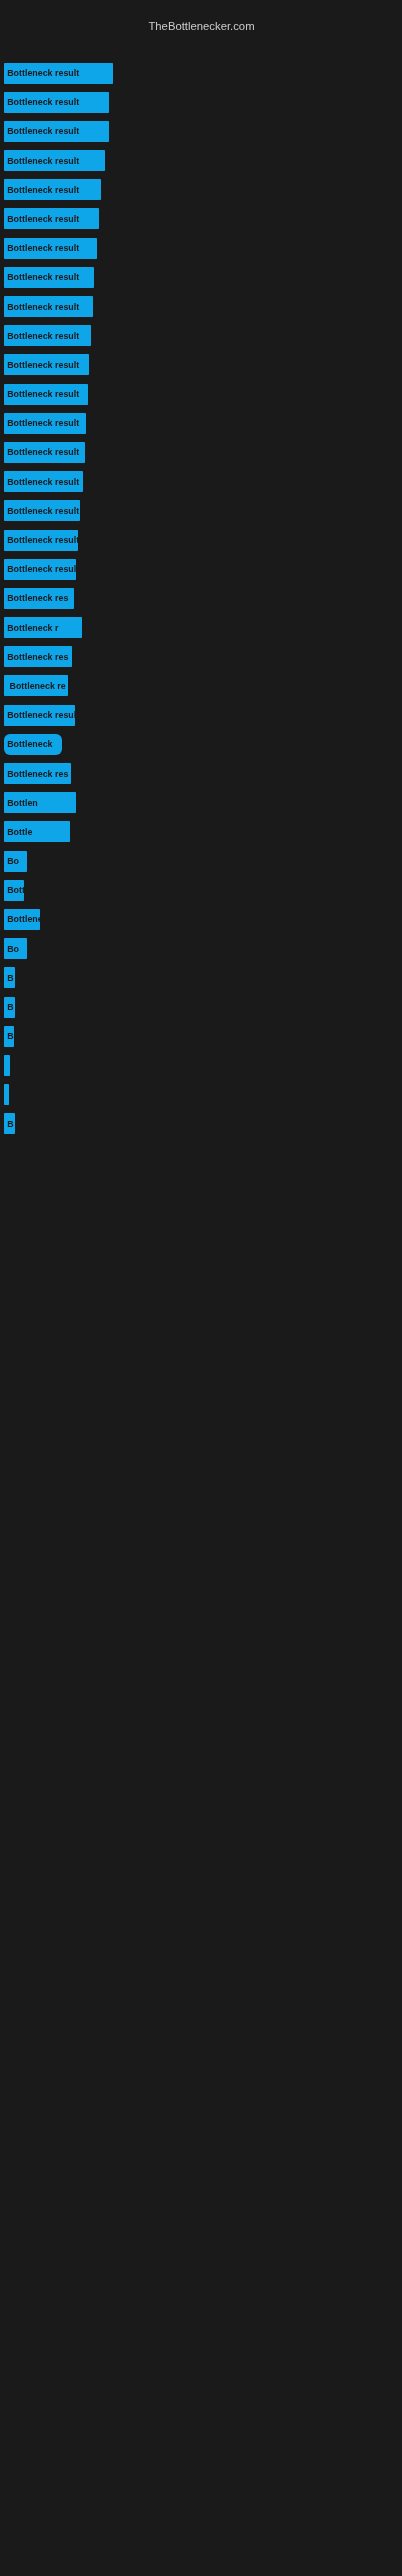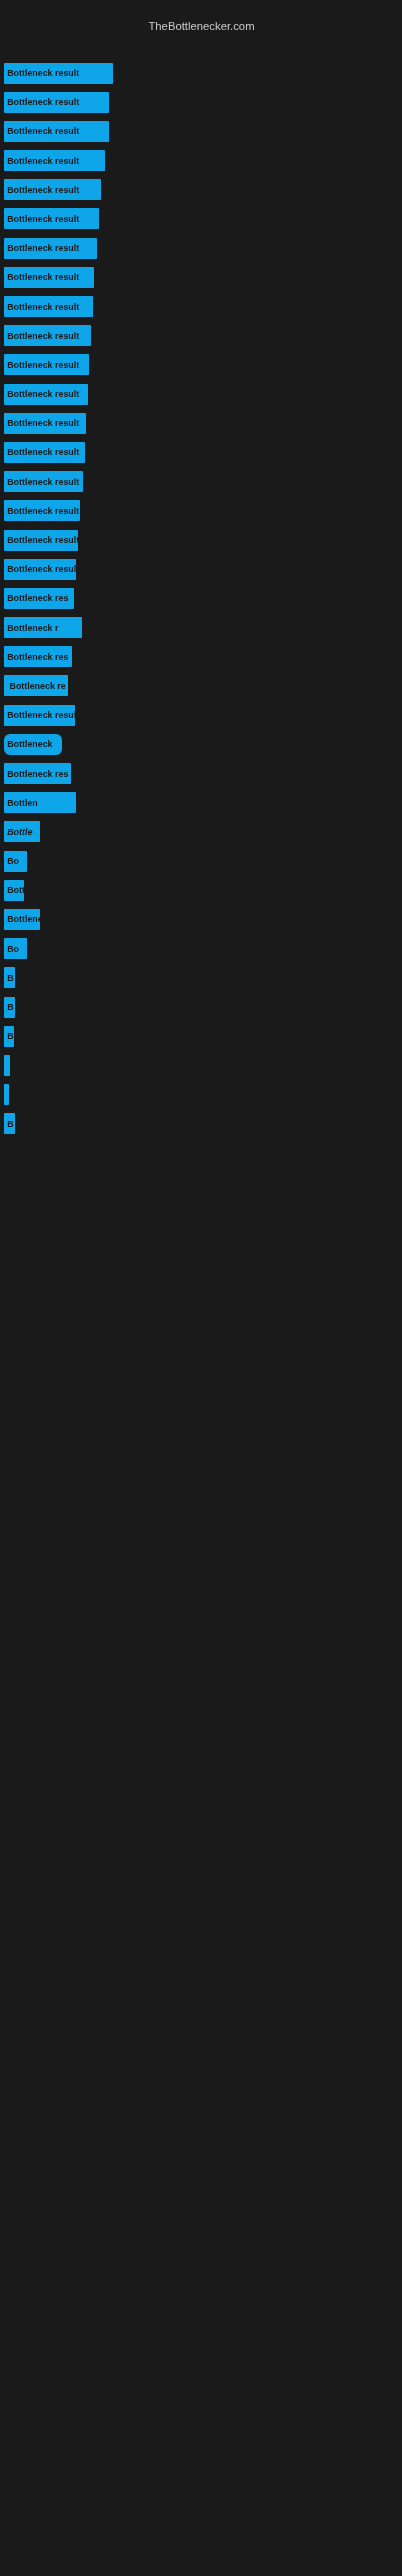--- a/index.html
+++ b/index.html
@@ -185,21 +185,21 @@
       <div class="bar" style="width: 67px;">
         <span class="bar-label">Bottleneck res</span>
       </div>
     </div>
     <div class="bar-row">
       <div class="bar" style="width: 72px;">
         <span class="bar-label">Bottlen</span>
       </div>
     </div>
     <div class="bar-row">
-      <div class="bar" style="width: 36px; font-style: italic;">
+      <div class="bar" style="width: 66px;">
         <span class="bar-label">Bottle</span>
       </div>
     </div>
     <div class="bar-row">
       <div class="bar" style="width: 22.5px;">
         <span class="bar-label">Bo</span>
       </div>
     </div>
     <div class="bar-row">
       <div class="bar" style="width: 20px; text-align: right;">

